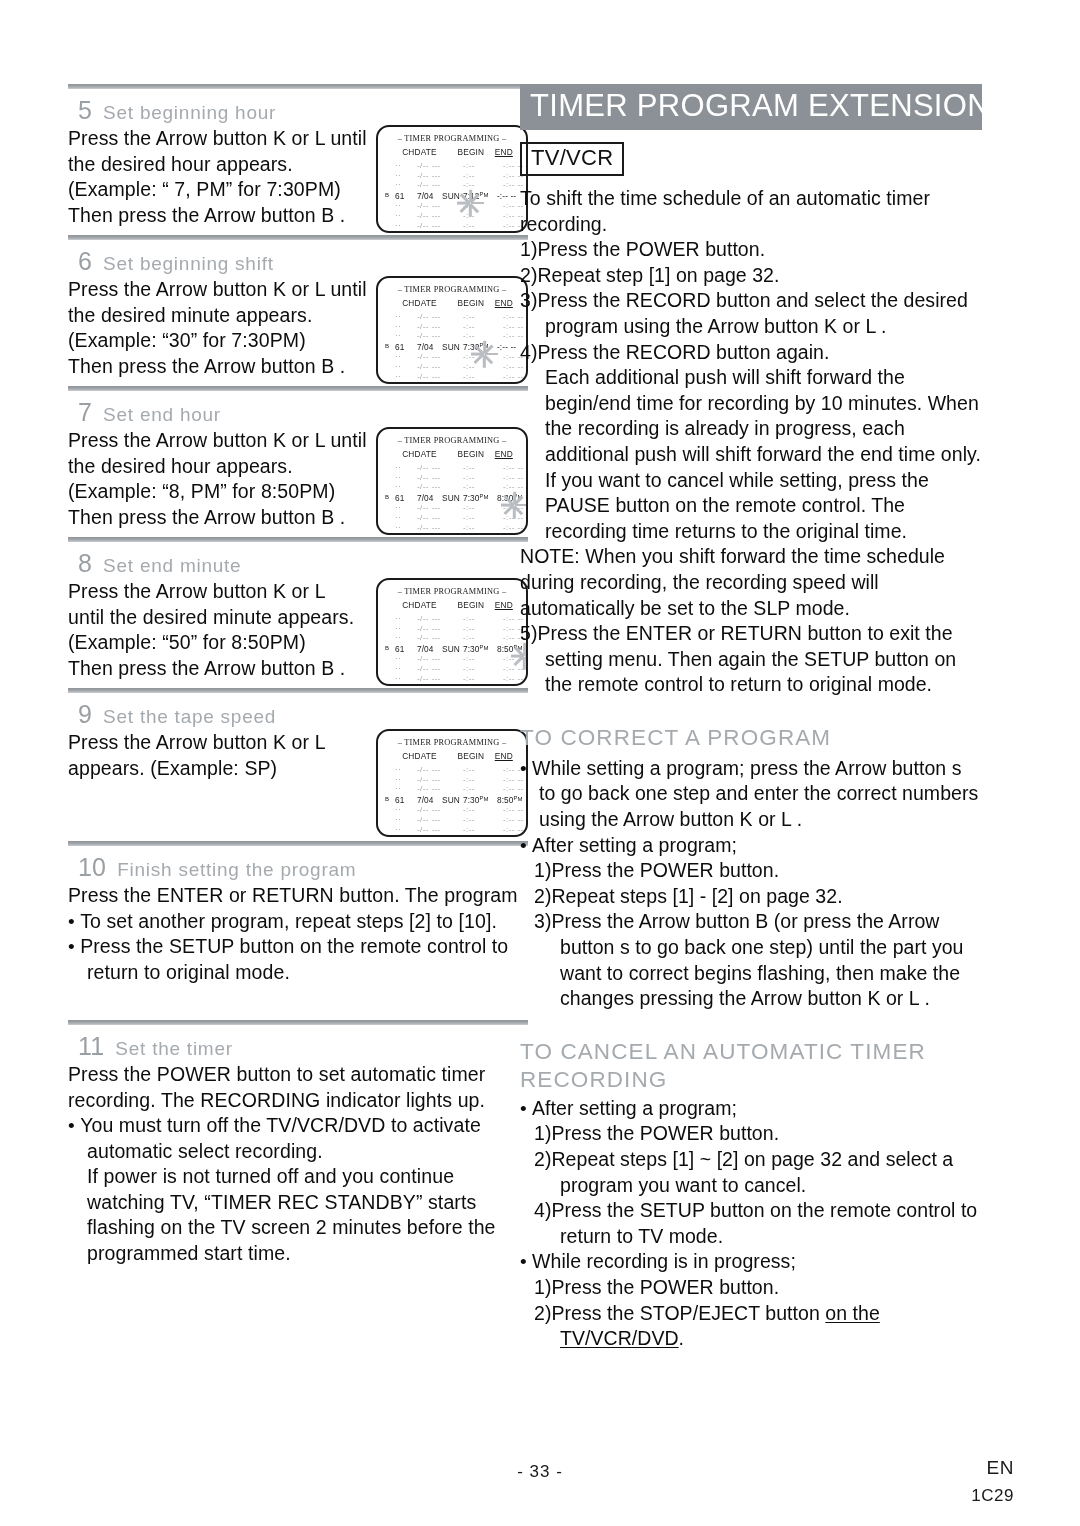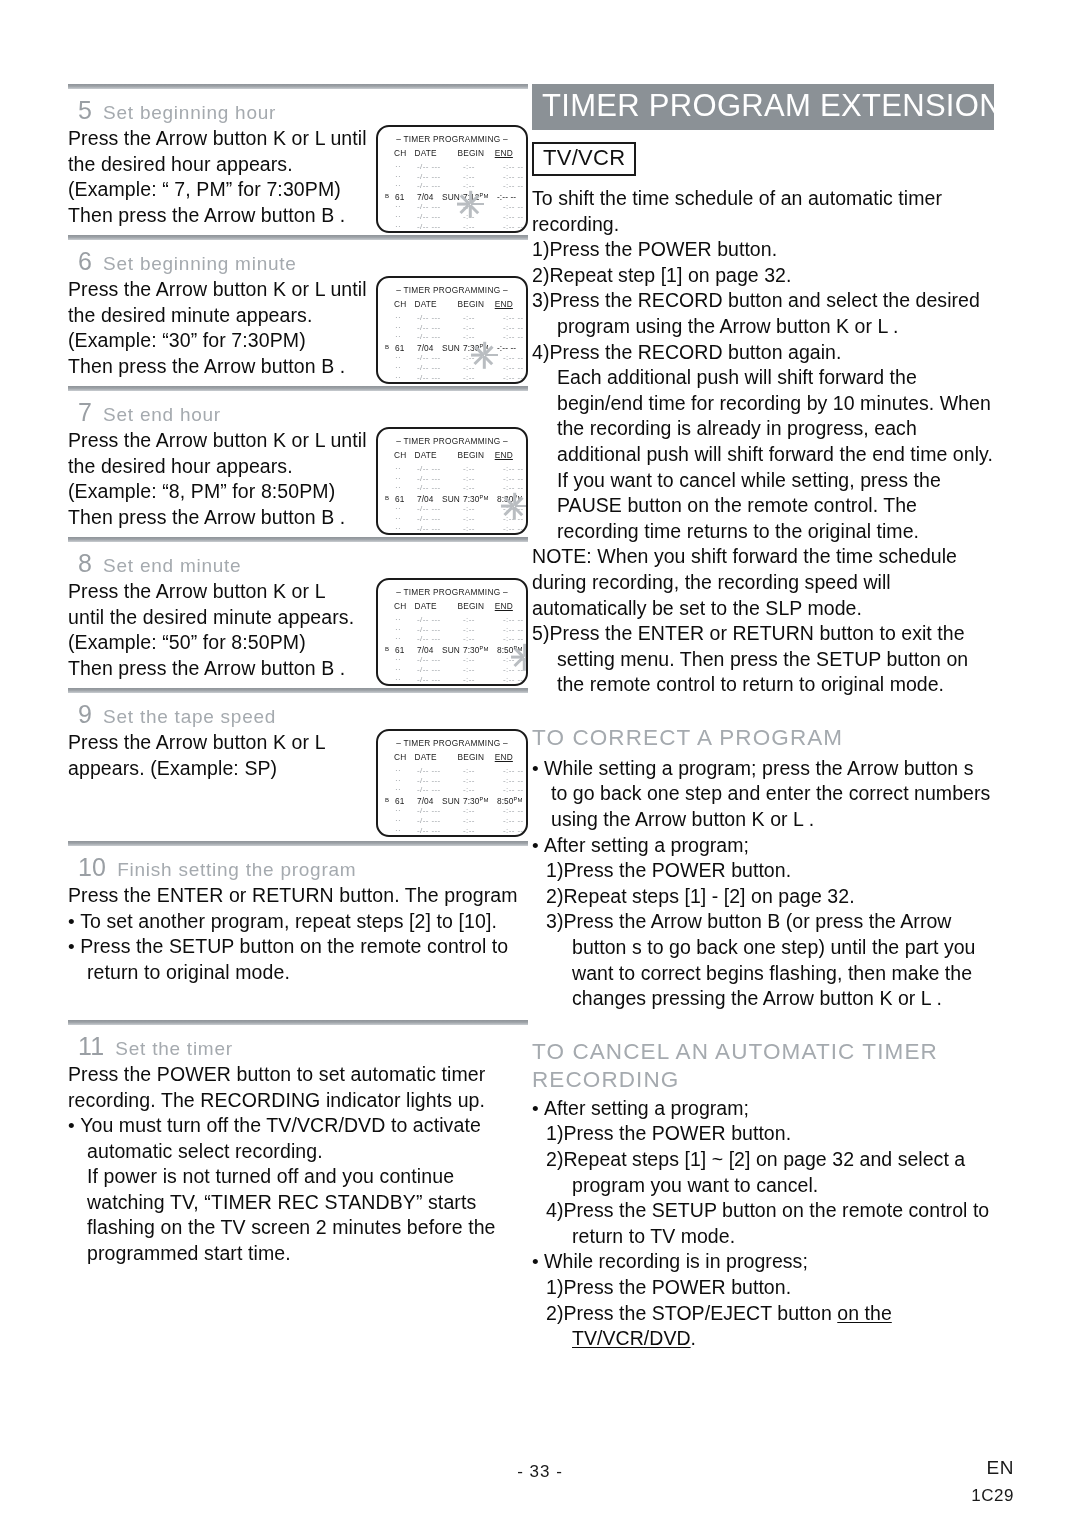--- a/index.html
+++ b/index.html
@@ -9,21 +9,21 @@
     font-family:"Liberation Sans","DejaVu Sans",sans-serif;
     color:#0d0d0d;
     -webkit-font-smoothing:antialiased;
     position:relative;
     overflow:hidden;
   }
   .page{position:absolute;inset:0;}
 
   
   .col-left{position:absolute;left:68px;top:84px;width:460px;}
-  .col-right{position:absolute;left:532px;top:84px;width:462px;}
+  .col-right{position:absolute;left:520px;top:84px;width:462px;}
 
   
   .rule{
     height:5px;width:100%;
     background:linear-gradient(to bottom,#8f9499 0%,#9da2a7 45%,#c9cdd1 100%);
     margin:0;
   }
 
   
   .step{position:relative;padding-top:9px;padding-bottom:7px;}
@@ -44,28 +44,28 @@
     position:absolute;right:0;
     width:152px;height:108px;
     border:2.2px solid #1a1a1a;border-radius:13px;
     background:#fff;
     box-sizing:border-box;
     padding:6px 7px 5px 7px;
     overflow:hidden;
   }
   .osd-title{
     text-align:center;font-size:8.3px;letter-spacing:.25px;
-    color:#1a1a1a;margin:1px 0 4px 0;white-space:nowrap;
+    color:#1a1a1a;margin:1px 0 4px 0;white-space:nowrap;font-family:Liberation Serif, serif;
   }
   .osd-cols{
     display:flex;font-size:8.3px;color:#1a1a1a;
     margin:0 0 4px 9px;letter-spacing:.2px;
   }
   .osd-cols span{display:inline-block;}
-  .c-ch{width:22px;}
+  .c-ch{width:22px;text-align:right;}
   .c-date{width:46px;}
   .c-begin{width:40px;text-align:left;}
   .c-end{width:26px;text-decoration:underline;}
   .osd-grid{position:relative;font-size:8px;color:#9a9fa4;line-height:9.6px;}
   .osd-row{white-space:nowrap;letter-spacing:.4px;padding-left:10px;}
   .osd-cell{display:inline-block;}
   .osd-active-line{
     position:relative;white-space:nowrap;font-size:8.3px;color:#1a1a1a;
     padding-left:10px;letter-spacing:.1px;
   }
@@ -164,21 +164,21 @@
               <i style="width:11px;height:2.6px;transform:rotate(315deg) translateX(7px);"></i>
             </span>
           </div>
       </div>
     </div>
 
     <div class="rule"></div>
     <div class="step">
       <div class="step-head">
         <span class="step-num">6</span>
-        <span class="step-title">Set beginning minute</span>
+        <span class="step-title">Set beginning shift</span>
       </div>
       <div class="step-body narrow">
         <p>Press the Arrow button K  or L  until</p>
         <p>the desired minute appears.</p>
         <p>(Example: “30” for 7:30PM)</p>
         <p>Then press the Arrow button B .</p>
       </div>
       <div class="osd" style="top:36px;">
         <div class="osd-title">– TIMER PROGRAMMING –</div>
         <div class="osd-cols">
@@ -370,21 +370,21 @@
 
       <p class="hang-n"><span>1)</span><span>Press the POWER button.</span></p>
       <p class="hang-n"><span>2)</span><span>Repeat step [1] on page 32.</span></p>
       <p class="hang-n"><span>3)</span><span>Press the RECORD button and select the desired program using the Arrow button K  or L .</span></p>
       <p class="hang-n"><span>4)</span><span>Press the RECORD button again.</span></p>
 
       <p class="sub-cont" style="padding-left:25px;">Each additional push will shift forward the begin/end time for recording by 10 minutes. When the recording is already in progress, each additional push will shift forward the end time only. If you want to cancel while setting, press the PAUSE button on the remote control. The recording time returns to the original time.</p>
 
       <p>NOTE: When you shift forward the time schedule during recording, the recording speed will automatically be set to the SLP mode.</p>
 
-      <p class="hang-n"><span>5)</span><span>Press the ENTER or RETURN button to exit the setting menu. Then press the SETUP button on the remote control to return to original mode.</span></p>
+      <p class="hang-n"><span>5)</span><span>Press the ENTER or RETURN button to exit the setting menu. Then again the SETUP button on the remote control to return to original mode.</span></p>
     </div>
 
     <div class="sec-head">TO CORRECT A PROGRAM</div>
     <div class="rtext">
       <p class="bullet"><span class="bullet-sym">•&nbsp;</span><span>While setting a program; press the Arrow button s  to go back one step and enter the correct numbers using the Arrow button K  or L .</span></p>
       <p class="bullet"><span class="bullet-sym">•&nbsp;</span><span>After setting a program;</span></p>
       <p class="sub-n"><span>1)</span><span>Press the POWER button.</span></p>
       <p class="sub-n"><span>2)</span><span>Repeat steps [1] - [2] on page 32.</span></p>
       <p class="sub-n"><span>3)</span><span>Press the Arrow button B  (or press the Arrow button s  to go back one step) until the part you want to correct begins flashing, then make the changes pressing the Arrow button K  or L .</span></p>
     </div>

